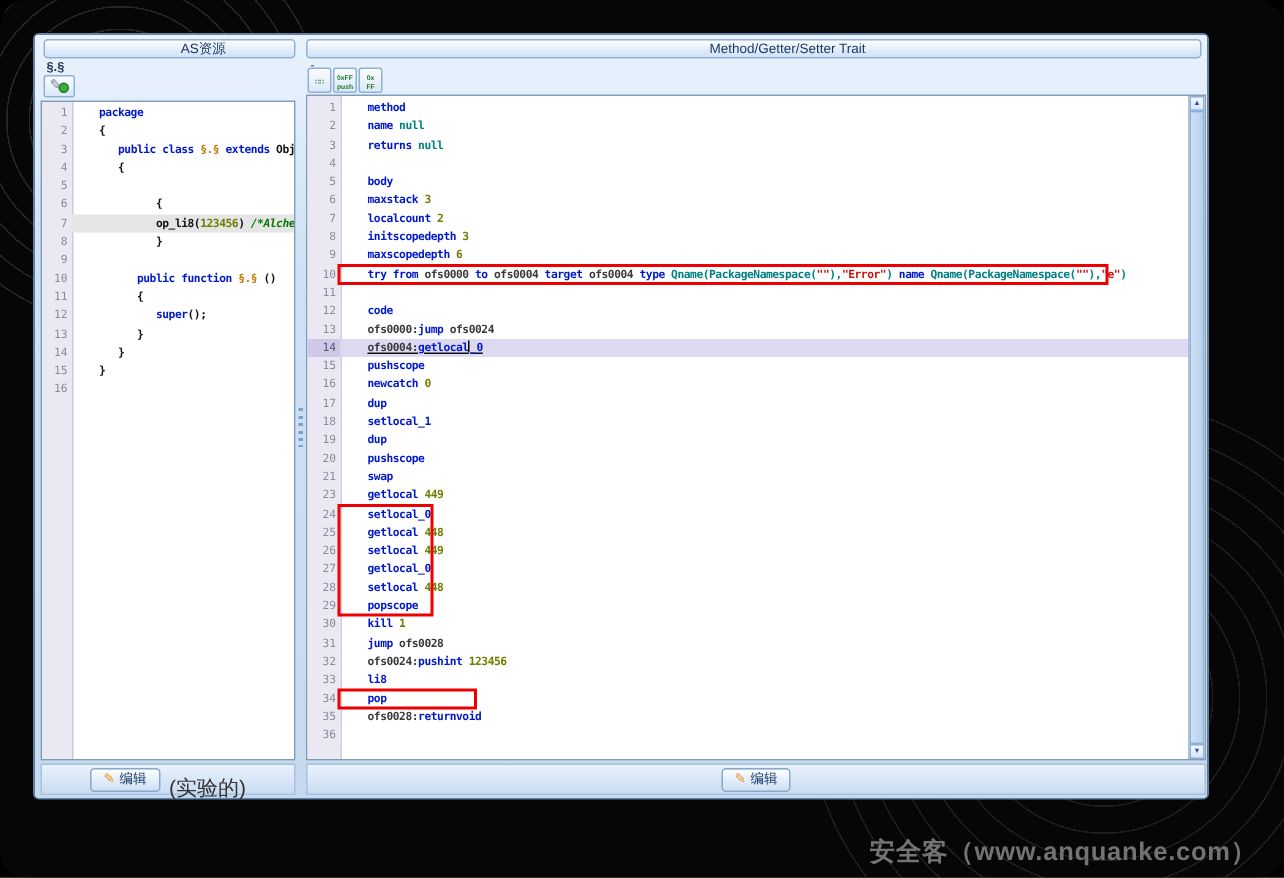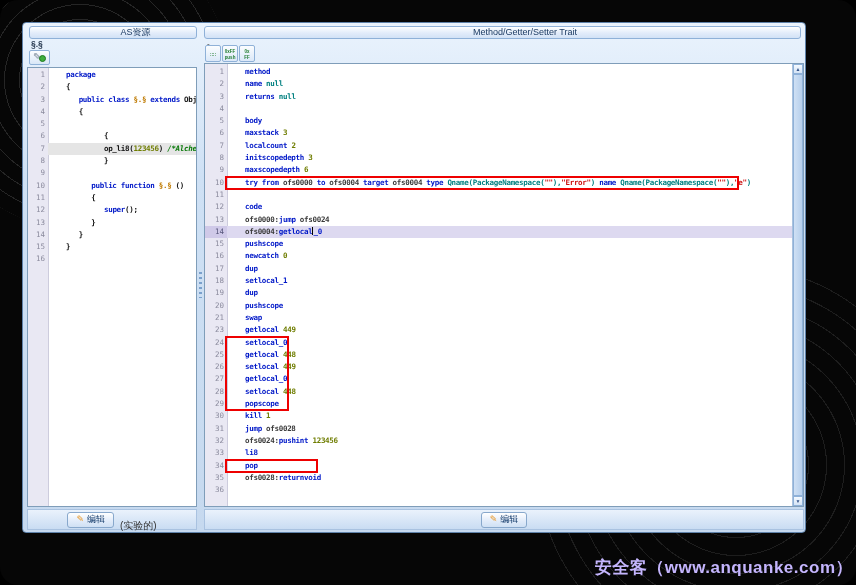--- a/index.html
+++ b/index.html
@@ -46,21 +46,21 @@
   .right-editor .lines{padding-top:2px;}
 
   .line{position:relative;height:12.3px;line-height:12.3px;white-space:pre;display:flex;}
   .ln{display:inline-block;flex:0 0 auto;box-sizing:border-box;text-align:right;padding-right:3px;
       font-family:"DejaVu Sans Mono","Liberation Mono",monospace;font-size:7.5px;color:#8b8b9e;background:#e9e8f3;}
   .left-editor .ln{width:20px;}
   .right-editor .ln{width:22px;}
   .lc{flex:1 1 auto;padding-left:18px;font-family:"DejaVu Sans Mono","Liberation Mono",monospace;
       font-size:7.5px;font-weight:bold;letter-spacing:-0.3px;color:#111;}
   .line.cur .lc{background:#e5e5e5;}
-  .line.sel .lc{background:#ddd9f0;}
+  .line.sel .lc{background:#ddd9f0;text-decoration:underline;}
   .line.sel .ln{background:#cfc9e8;color:#55557a;}
 
   .tk-k{color:var(--c-k);}
   .tk-n{color:var(--c-n);}
   .tk-t{color:var(--c-t);}
   .tk-s{color:var(--c-s);}
   .tk-l{color:var(--c-l);}
   .tk-p{color:var(--c-p);}
   .tk-c{color:var(--c-c);font-style:italic;}
   .tk-o{color:var(--c-o);}
@@ -82,23 +82,23 @@
 
   .bbar{position:absolute;height:21px;box-sizing:border-box;border:1px solid #a9c2e0;
         background:linear-gradient(#eaf2fc,#c9dcf2);display:flex;align-items:center;justify-content:center;gap:6px;}
   .bbar.left-bbar{left:4px;top:486px;width:170px;}
   .bbar.right-bbar{left:181px;top:486px;width:600px;}
   .btn{height:16px;box-sizing:border-box;border:1px solid #88a8cc;border-radius:3px;
        background:linear-gradient(#ffffff,#e2ecfa 55%,#cfe0f4);font-size:9px;color:#123a6a;
        display:inline-flex;align-items:center;gap:3px;padding:0 8px;cursor:pointer;
        font-family:"Liberation Sans","DejaVu Sans",sans-serif;}
   .edit-icon{color:#e8931c;font-size:9px;line-height:9px;}
-  .experimental{font-size:10px;color:#333;margin-top:13px;}
-
-  .watermark{position:absolute;right:3px;bottom:6px;color:#c4b5fd;font-size:17px;font-weight:bold;letter-spacing:0.5px;}
+  .experimental{font-size:14px;color:#333;margin-top:13px;}
+
+  .watermark{position:absolute;right:18px;bottom:6px;color:#737373;font-size:17px;font-weight:bold;letter-spacing:0.5px;}
 </style>
 </head>
 <body>
 
 <div class="frame">
   <div class="swirl tl"></div>
   <div class="swirl br"></div>
 
   <div class="window">
 

